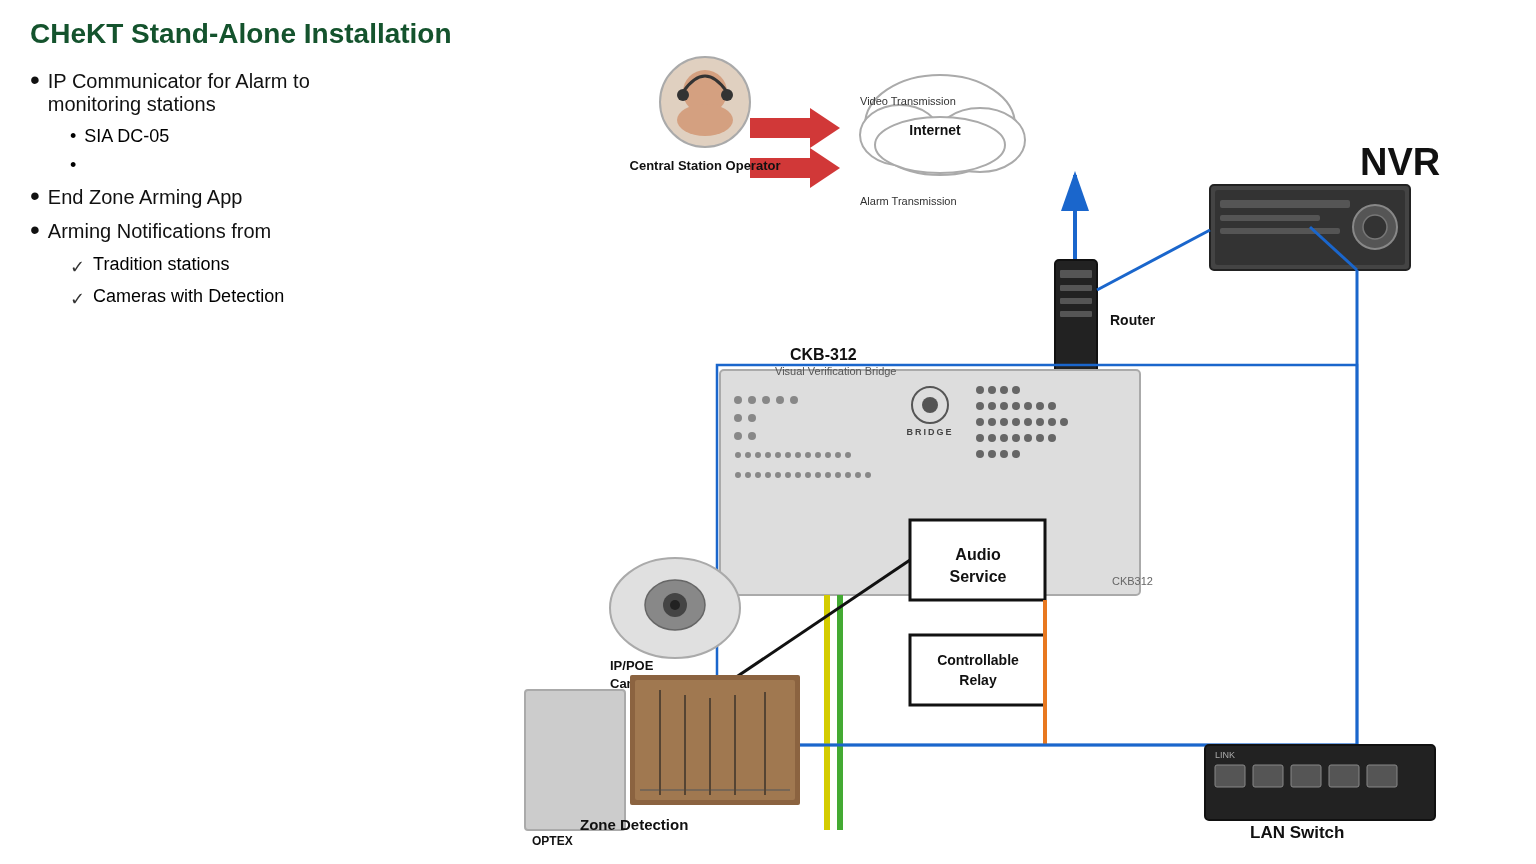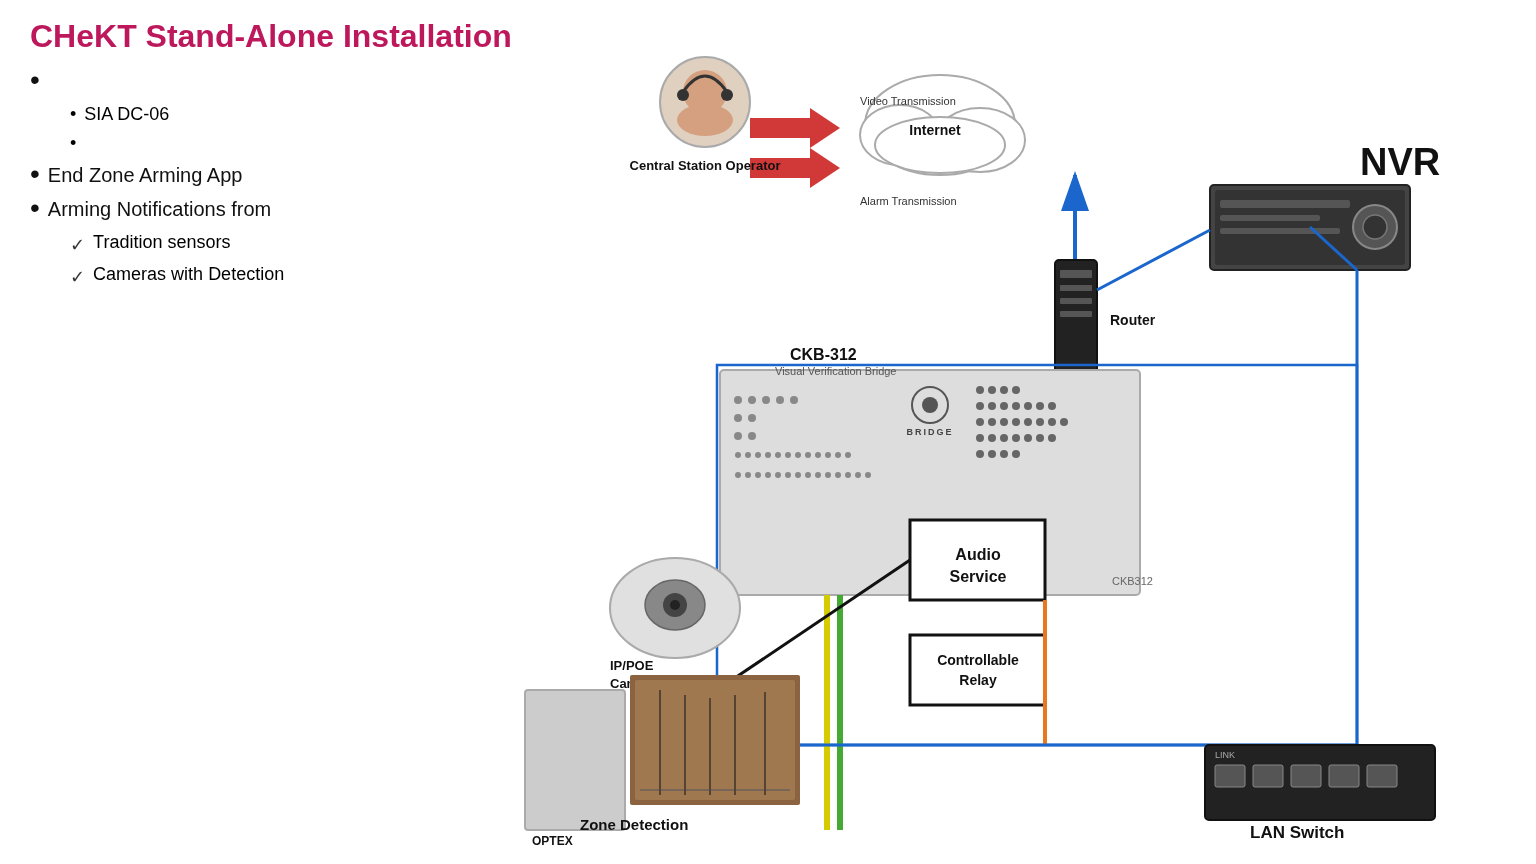--- a/index.html
+++ b/index.html
@@ -12,23 +12,23 @@
       position: relative;
     }
     .page {
       width: 1536px;
       height: 864px;
       position: relative;
       padding: 20px 30px;
     }
     
     .title {
-      font-size: 32px;
+      font-size: 28px;
       font-weight: 900;
-      color: #be185d;
+      color: #14532d;
       position: absolute;
       top: 18px;
       left: 30px;
     }
     
     .bullet-list {
       position: absolute;
       top: 70px;
       left: 30px;
       width: 420px;
@@ -81,41 +81,42 @@
 <body>
 
 <div class="page">
 
   <div class="title">CHeKT Stand-Alone Installation</div>
 
   <div class="bullet-list">
 
     <div class="bullet-item">
       <span class="bullet-dot">•</span>
+      <span>IP Communicator for Alarm to<br>monitoring stations</span>
     </div>
     <div class="bullet-sub">
       <span>•</span>
-      <span>SIA DC-06</span>
+      <span>SIA DC-05</span>
     </div>
     <div class="bullet-sub">
       <span>•</span>
     </div>
 
     <div class="bullet-item" style="margin-top:10px;">
       <span class="bullet-dot">•</span>
       <span>End Zone Arming App</span>
     </div>
 
     <div class="bullet-item" style="margin-top:10px;">
       <span class="bullet-dot">•</span>
       <span>Arming Notifications from</span>
     </div>
     <div class="bullet-sub">
       <span class="check-mark">✓</span>
-      <span>Tradition sensors</span>
+      <span>Tradition stations</span>
     </div>
     <div class="bullet-sub">
       <span class="check-mark">✓</span>
       <span>Cameras with Detection</span>
     </div>
   </div>
 
   <div class="diagram">
 
     <svg class="svg-overlay" viewBox="0 0 980 820">

